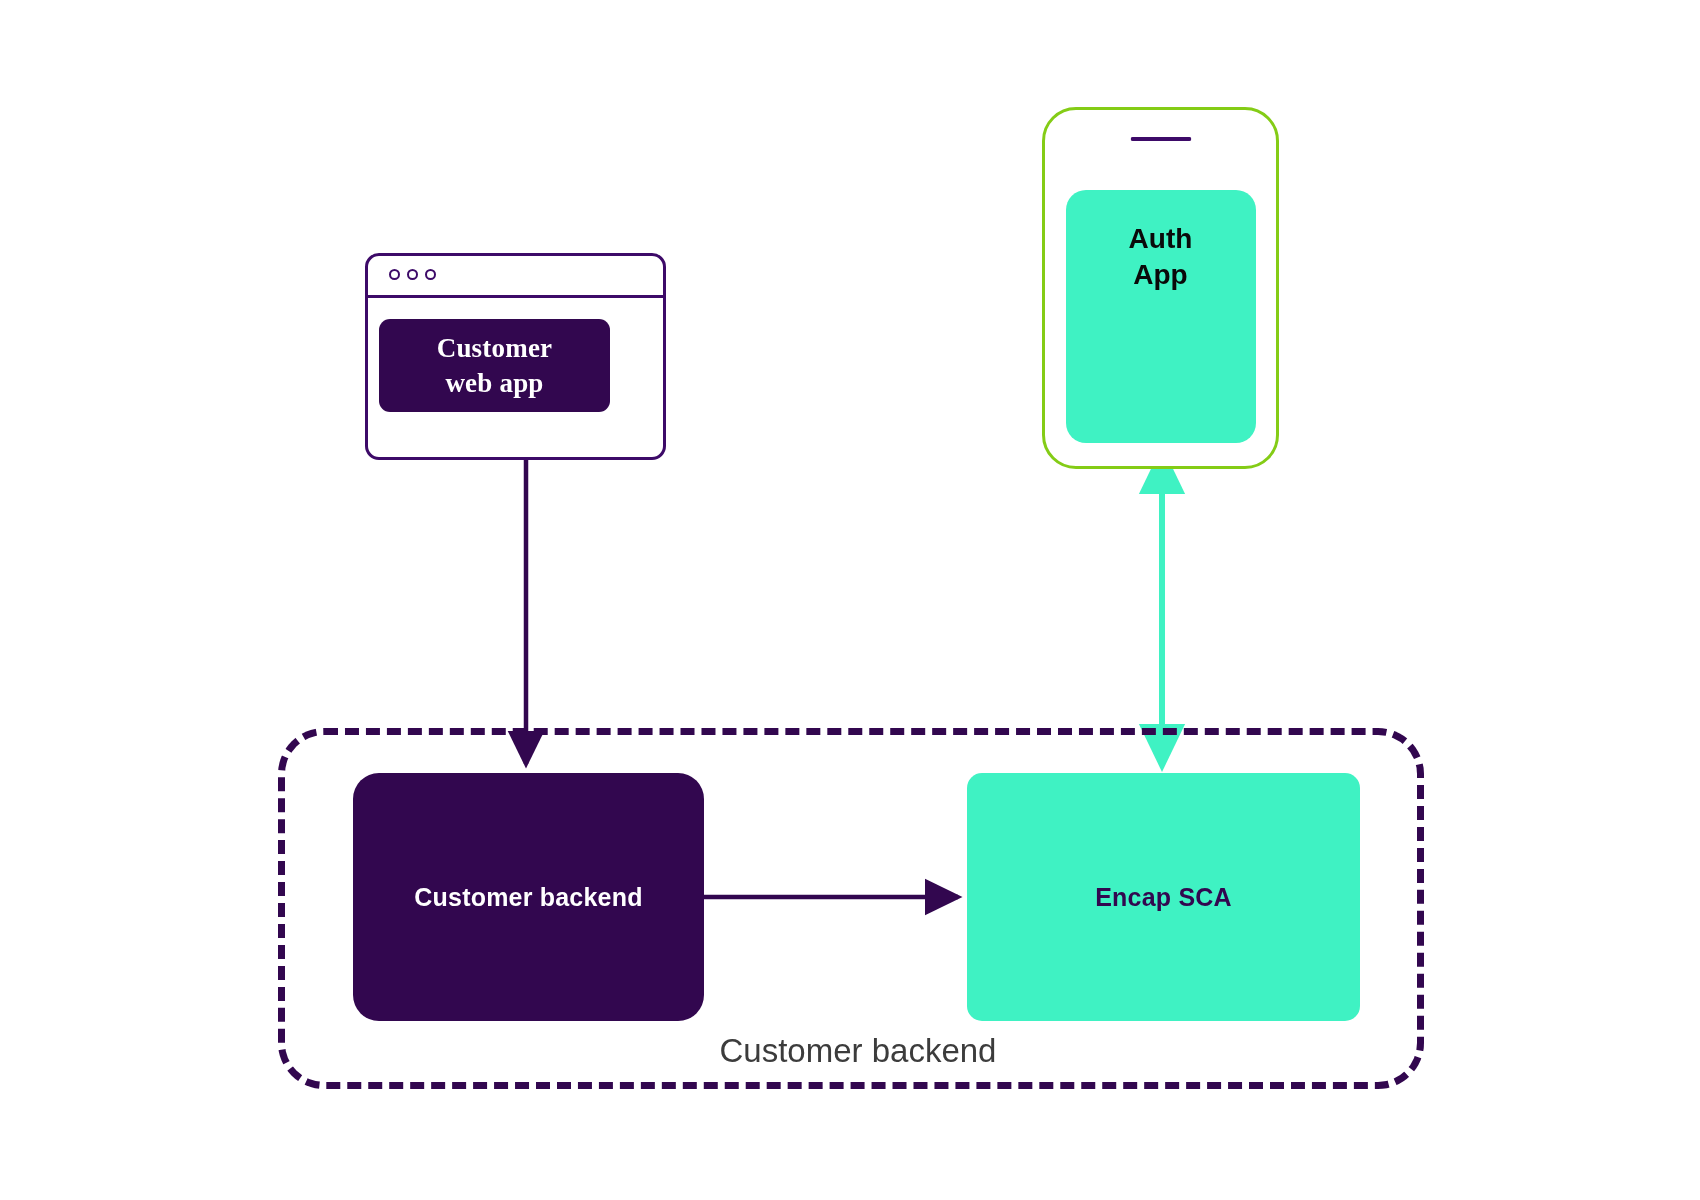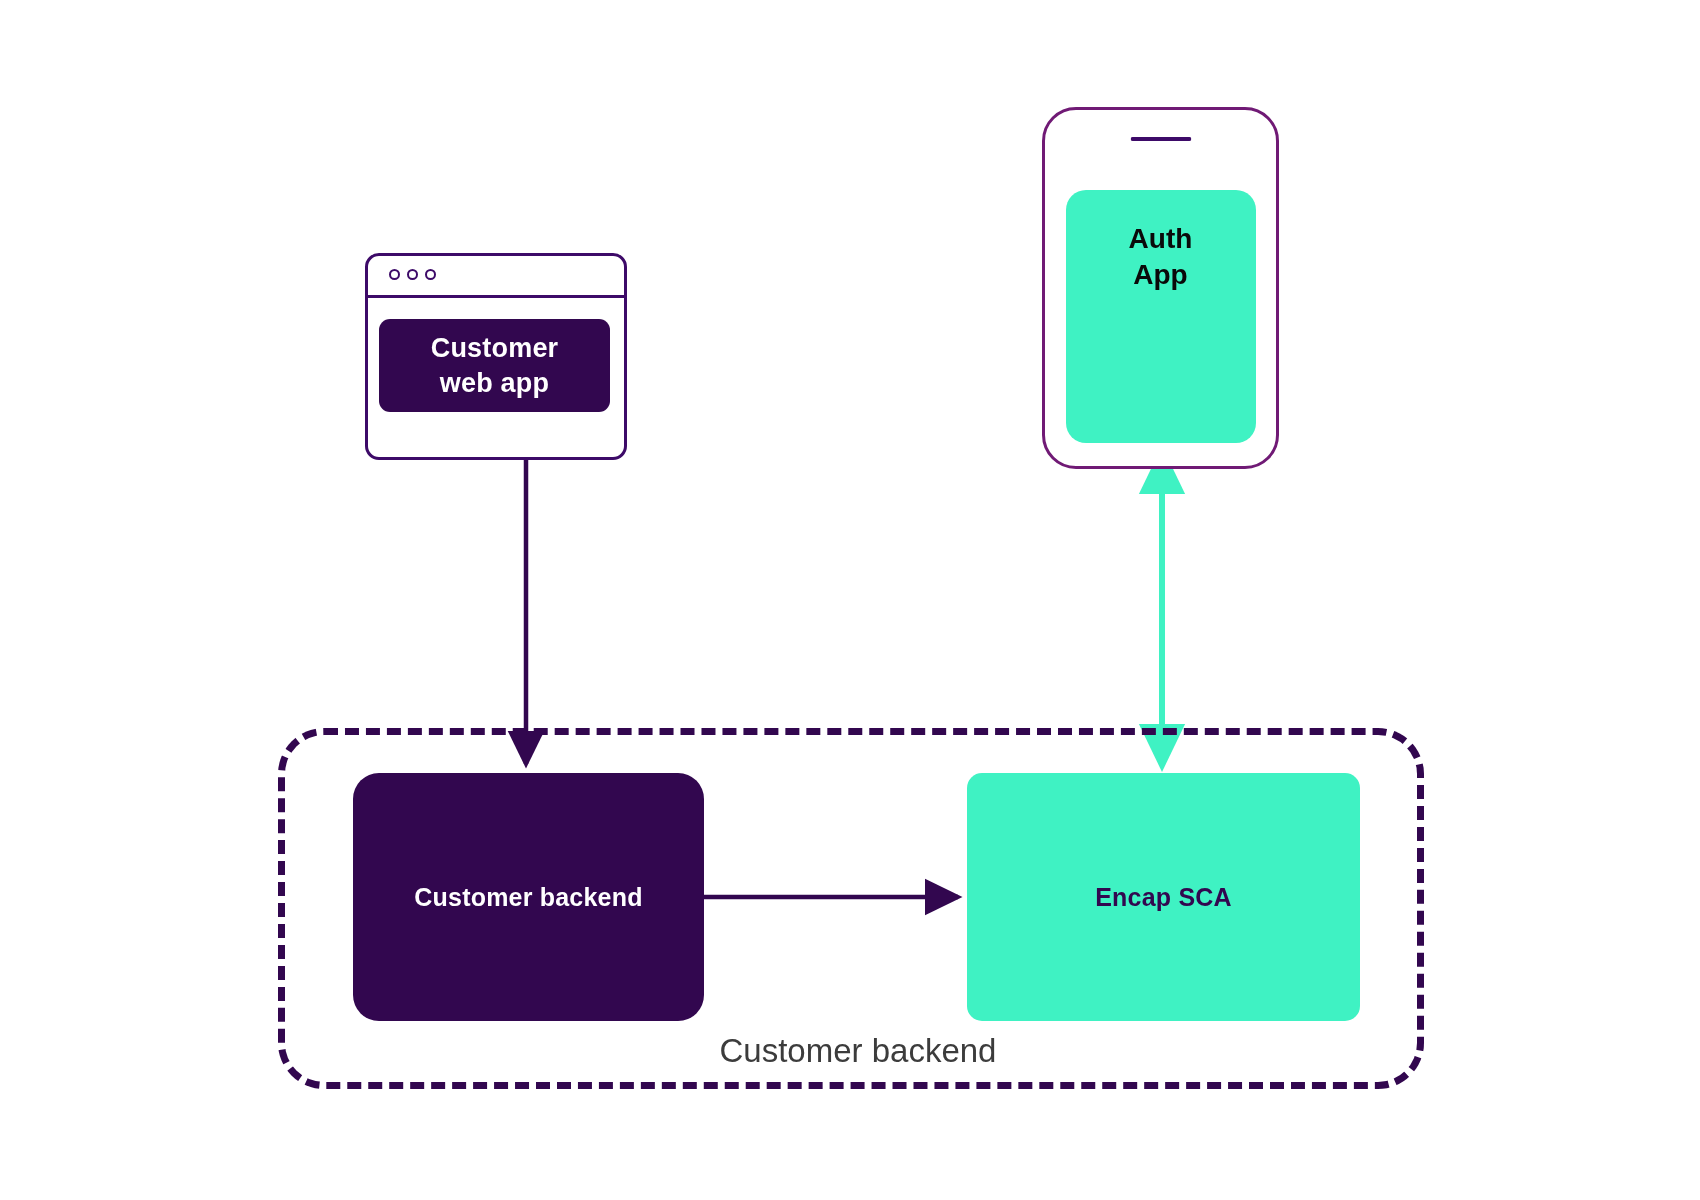--- a/index.html
+++ b/index.html
@@ -18,26 +18,27 @@
     width: 1700px;
     height: 1200px;
     background: #ffffff;
   }
   .abs { position: absolute; }
 
   
   #browser-window {
     left: 365px;
     top: 253px;
-    width: 262px;
+    width: 301px;
     height: 207px;
     border: 3px solid #3d0a68;
     border-radius: 14px;
     box-sizing: border-box;
     background: #ffffff;
+    font-family: Liberation Serif, serif;
   }
   #browser-titlebar {
     position: absolute;
     left: 0; top: 0; right: 0;
     height: 42px;
     border-bottom: 3px solid #3d0a68;
     box-sizing: border-box;
   }
   #browser-dots {
     position: absolute;
@@ -73,21 +74,21 @@
     line-height: 1.28;
     letter-spacing: 0.2px;
   }
 
   
   #phone-frame {
     left: 1042px;
     top: 107px;
     width: 237px;
     height: 362px;
-    border: 3px solid #701a75;
+    border: 3px solid #84cc16;
     border-radius: 34px;
     box-sizing: border-box;
     background: #ffffff;
   }
   #phone-speaker {
     position: absolute;
     left: 50%;
     transform: translateX(-50%);
     top: 27px;
     width: 61px;

